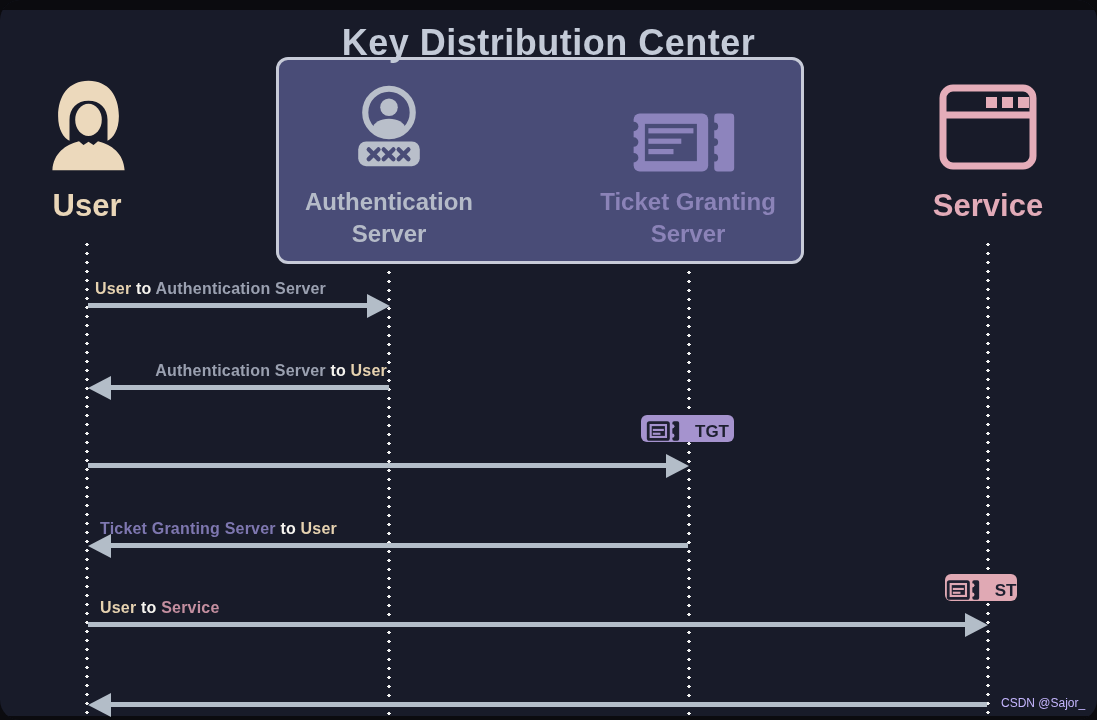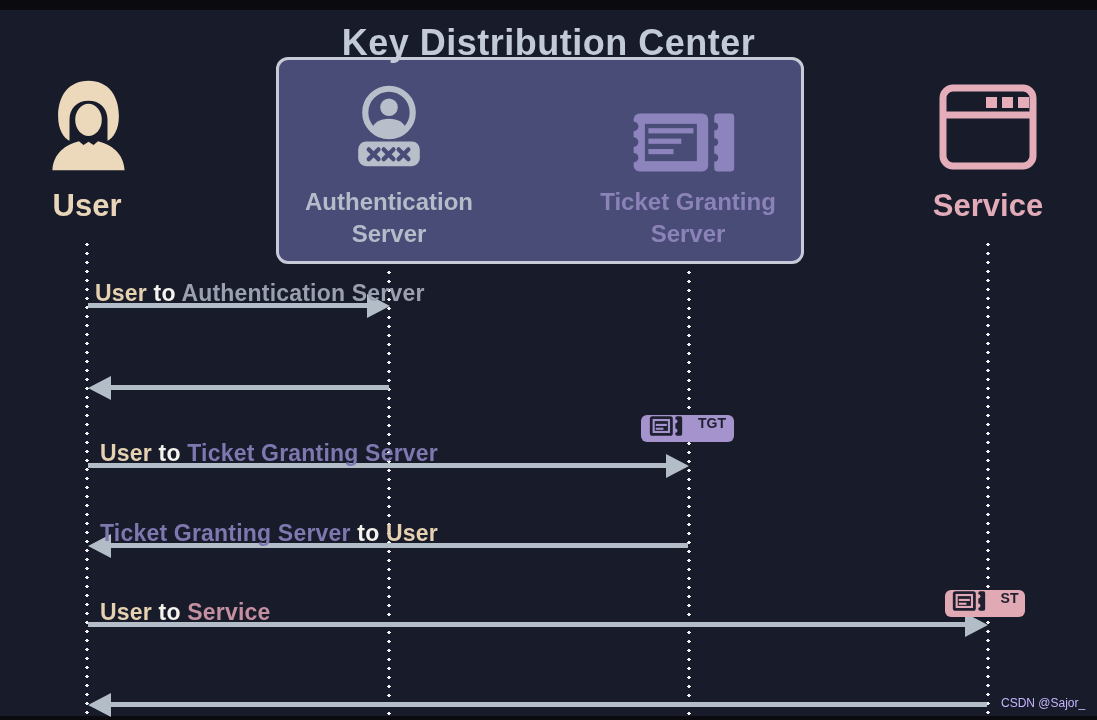--- a/index.html
+++ b/index.html
@@ -1,19 +1,20 @@
 <!DOCTYPE html>
 <html><head>
 <meta charset="utf-8">
 <style>
   html,body{margin:0;padding:0;background:#0b0b0f;}
   .stage{
     position:relative;width:1097px;height:720px;overflow:hidden;
     background:#181b29;
     font-family:"Liberation Sans",sans-serif;
+    border-radius:20px;
   }
   .bar{position:absolute;left:0;width:1097px;background:#0b0b0f;}
   .bar.top{top:0;height:10px;}
   .bar.bottom{bottom:0;height:4px;}
 
   .title{
     position:absolute;top:22px;left:0;right:0;text-align:center;
     font-size:36px;font-weight:bold;color:#c3cad7;letter-spacing:.5px;z-index:5;
   }
 
@@ -38,34 +39,34 @@
   .ll-user{left:85px;top:240px;height:480px;}
   .ll-as{left:387px;top:268px;height:452px;}
   .ll-tgs{left:687px;top:268px;height:452px;}
   .ll-svc{left:986px;top:240px;height:480px;}
 
   .msg-line{position:absolute;height:5px;background:#b3bdc8;z-index:3;}
   .ah{position:absolute;width:0;height:0;border-top:12px solid transparent;border-bottom:12px solid transparent;z-index:3;}
   .ah.right{border-left:23px solid #b3bdc8;}
   .ah.left{border-right:23px solid #b3bdc8;}
 
-  .msg-label{position:absolute;font-size:23px;font-weight:bold;white-space:nowrap;letter-spacing:.2px;z-index:4;}
+  .msg-label{position:absolute;font-size:16px;font-weight:bold;white-space:nowrap;letter-spacing:.2px;z-index:4;}
   .p-user{color:#e6d2b0;}
   .p-plain{color:#f6f4ef;}
   .p-as{color:#9aa0b0;}
   .p-tgs{color:#7e77b0;}
   .p-svc{color:#c48fa0;}
 
   .badge{
     position:absolute;height:27px;border-radius:6px;z-index:6;
-    display:flex;align-items:flex-start;justify-content:center;gap:15px;
-    font-weight:bold;font-size:14px;color:#1e2030;
+    display:flex;align-items:flex-end;justify-content:center;gap:15px;
+    font-weight:bold;font-size:17px;color:#1e2030;
   }
   .badge-tgt{left:641px;top:415px;width:93px;background:#a593ce;}
-  .badge-st{left:945px;top:574px;width:80px;background:#e0a9b4;margin-top:16px;}
+  .badge-st{left:945px;top:574px;width:72px;background:#e0a9b4;}
 
   .watermark{position:absolute;left:1001px;top:696px;font-size:12px;color:#c4b5fd;z-index:6;white-space:nowrap;}
 </style>
 </head>
 <body>
 
 <div class="stage">
 
   <div class="bar top"></div>
   <div class="bar bottom"></div>
@@ -124,39 +125,39 @@
   <div class="lifeline ll-as"></div>
   <div class="lifeline ll-tgs"></div>
   <div class="lifeline ll-svc"></div>
 
   <div class="msg-label" style="left:95px;top:280px;">
     <span class="p-user">User </span><span class="p-plain">to </span><span class="p-as">Authentication Server</span>
   </div>
   <div class="msg-line" style="left:88px;top:303px;width:280px;"></div>
   <div class="ah right" style="left:367px;top:294px;"></div>
 
+  <div class="msg-label" style="left:95px;top:362px;width:292px;text-align:right;">
+    <span class="p-as">Authentication Server </span><span class="p-plain">to </span><span class="p-user">User</span>
+  </div>
   <div class="ah left" style="left:88px;top:376px;"></div>
   <div class="msg-line" style="left:110px;top:385px;width:279px;"></div>
 
   <div class="badge badge-tgt">
     <svg width="34" height="22" viewBox="0 0 40 25">
       <rect x="1" y="1" width="27" height="23" rx="3" fill="#1e2030"></rect>
       <rect x="5.5" y="5.5" width="18" height="14" fill="none" stroke="#a593ce" stroke-width="2.5"></rect>
       <rect x="8" y="10" width="13" height="2.5" fill="#a593ce"></rect>
       <rect x="8" y="14.5" width="9" height="2.5" fill="#a593ce"></rect>
       <rect x="31" y="1" width="8" height="23" rx="2" fill="#1e2030"></rect>
       <circle cx="31" cy="7" r="2.5" fill="#a593ce"></circle>
       <circle cx="31" cy="18" r="2.5" fill="#a593ce"></circle>
     </svg>
     <span>TGT</span>
   </div>
 
-  <div class="msg-label" style="left:100px;top:440px;">
-    <span class="p-user">User </span><span class="p-plain">to </span><span class="p-tgs">Ticket Granting Server</span>
-  </div>
   <div class="msg-line" style="left:88px;top:463px;width:579px;"></div>
   <div class="ah right" style="left:666px;top:454px;"></div>
 
   <div class="msg-label" style="left:100px;top:520px;width:582px;text-align:left;">
     <span class="p-tgs">Ticket Granting Server </span><span class="p-plain">to </span><span class="p-user">User</span>
   </div>
   <div class="ah left" style="left:88px;top:534px;"></div>
   <div class="msg-line" style="left:110px;top:543px;width:578px;"></div>
 
   <div class="badge badge-st">

